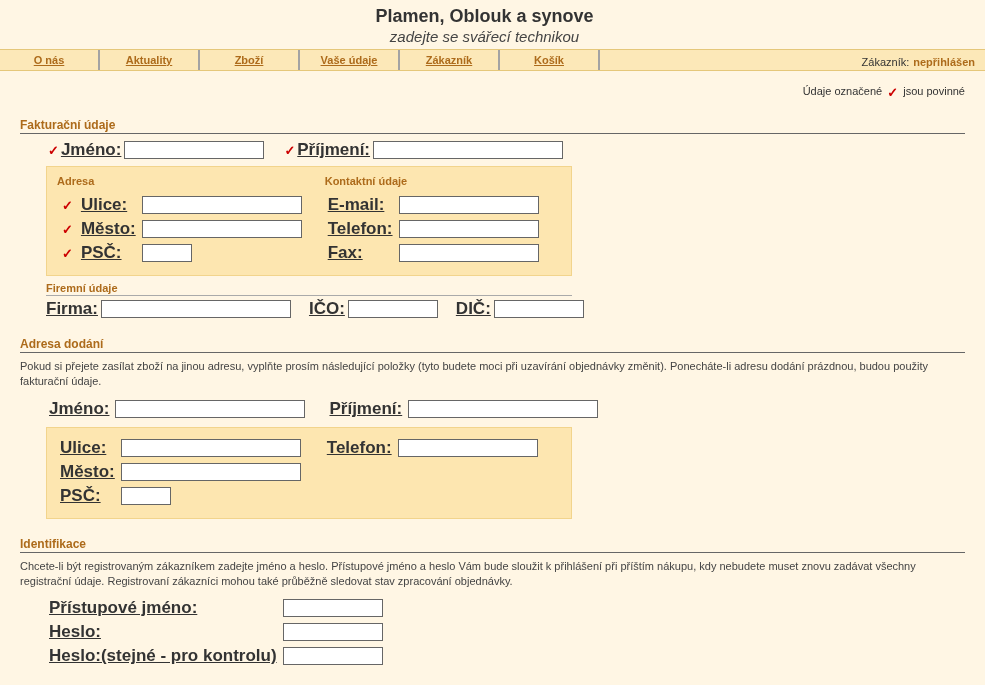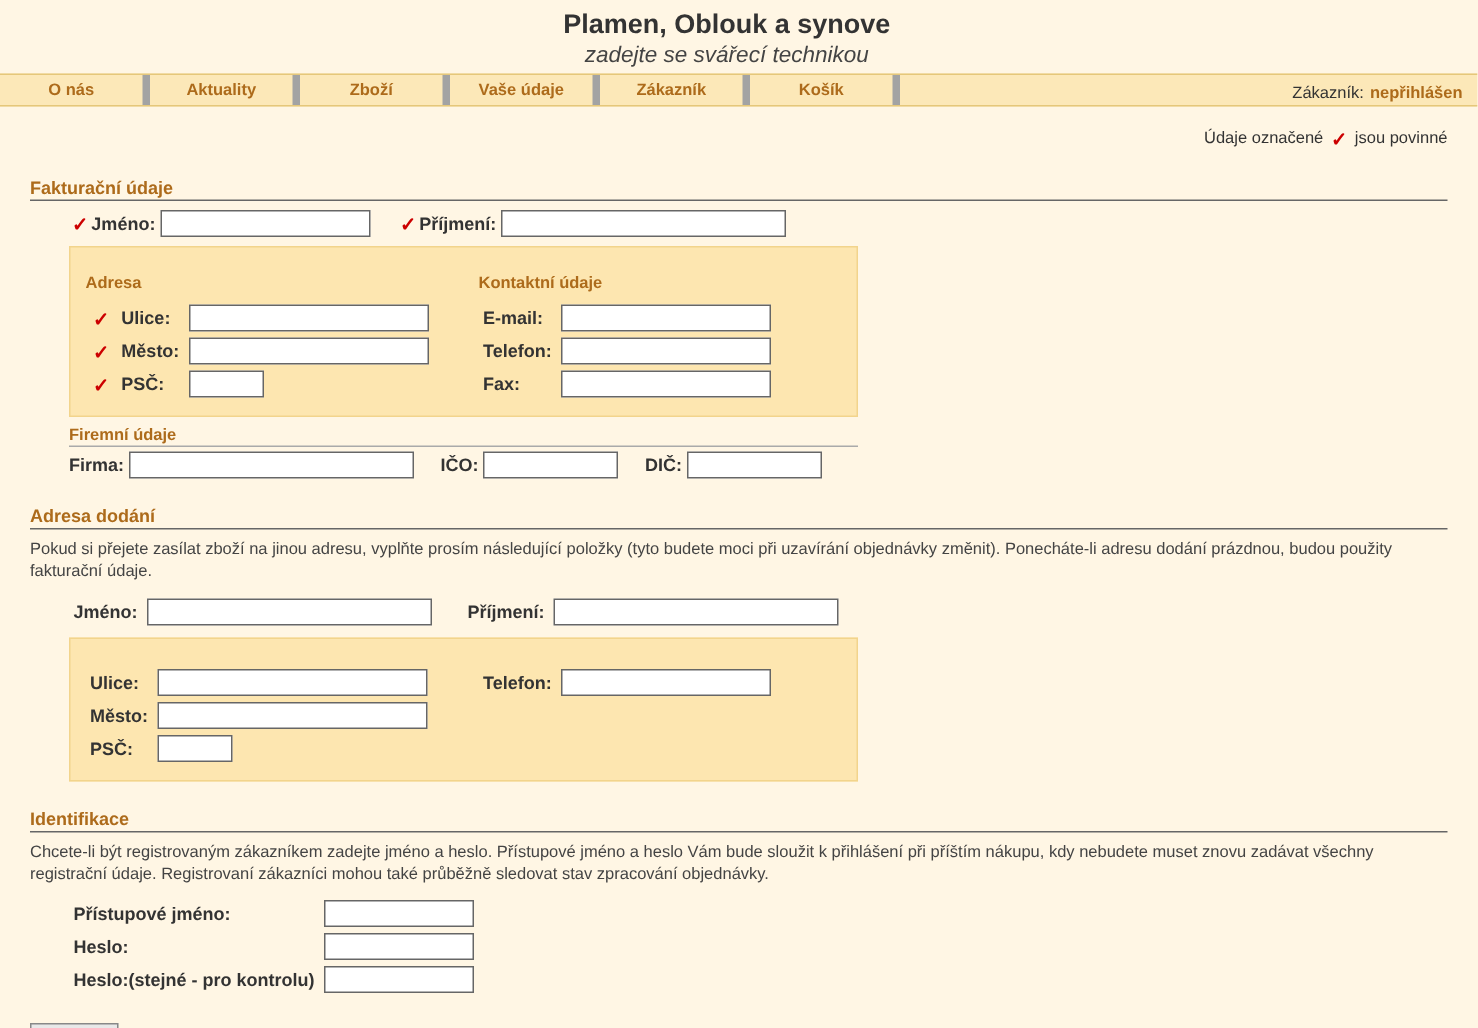--- a/index.html
+++ b/index.html
@@ -31,26 +31,27 @@
     border-top: 1px solid #e5c77a;
     border-bottom: 1px solid #e5c77a;
     background: #fce8b8;
     height: 22px;
   }
   .nav-item {
     flex: 0 0 100px;
     text-align: center;
     font-weight: bold;
     color: #ad6b1b;
-    border-right: 5px solid #a3a3a3;
+    border-right: 2px solid #a3a3a3;
     display: flex;
     align-items: center;
     justify-content: center;
     cursor: pointer;
     font-size: 11px;
+    text-decoration: underline;
   }
   .nav-spacer { flex: 1; }
   .nav-status {
     padding: 12px 10px;
     display: flex;
     align-items: center;
     font-size: 11px;
   }
   .nav-status .lbl { margin-right: 4px; }
   .nav-status .val { font-weight: bold; color: #ad6b1b; }
@@ -76,39 +77,40 @@
     font-size: 11px;
     color: #444;
     margin-bottom: 8px;
     line-height: 1.35;
   }
   .indent { padding-left: 26px; }
   .row { display: flex; align-items: center; margin-bottom: 4px; }
   .field { display: flex; align-items: center; margin-right: 18px; }
   .field label, .lbl-cell {
     font-weight: bold;
-    font-size: 12px;
+    font-size: 17px;
     white-space: nowrap;
+    text-decoration: underline;
   }
   .field input[type="text"], .tbl input[type="text"], input.tx {
     border: 1px solid #666;
     height: 18px;
     padding: 0 2px;
     background: #fff;
     font-size: 11px;
   }
   .box {
     background: #fde6b0;
     border: 1px solid #f2d48c;
     display: flex;
     padding: 8px 10px 10px 10px;
     margin: 6px 0;
     width: 526px;
   }
-  .box-col { flex: 1; margin-top: 10px; }
+  .box-col { flex: 1; }
   .box-col + .box-col { margin-left: 20px; }
   .box-head {
     font-weight: bold;
     color: #ad6b1b;
     font-size: 11px;
     margin-bottom: 6px;
   }
   table.tbl { border-collapse: collapse; }
   table.tbl td { padding: 2px 3px; vertical-align: middle; }
   td.lbl-cell { text-align: left; }

